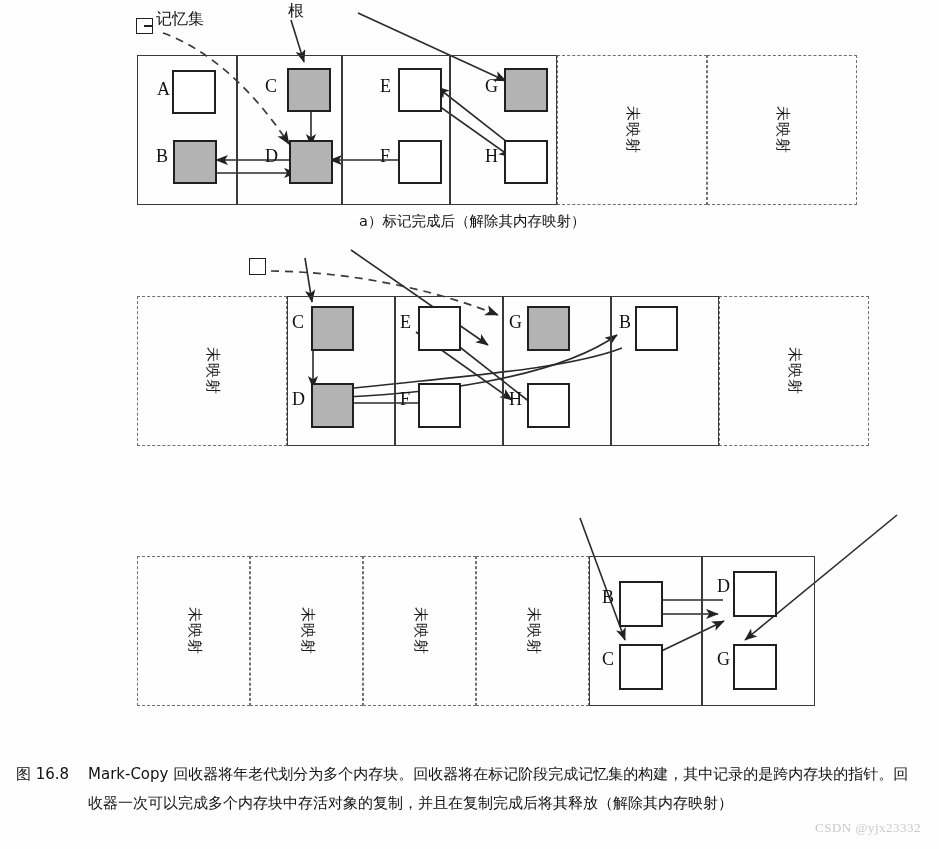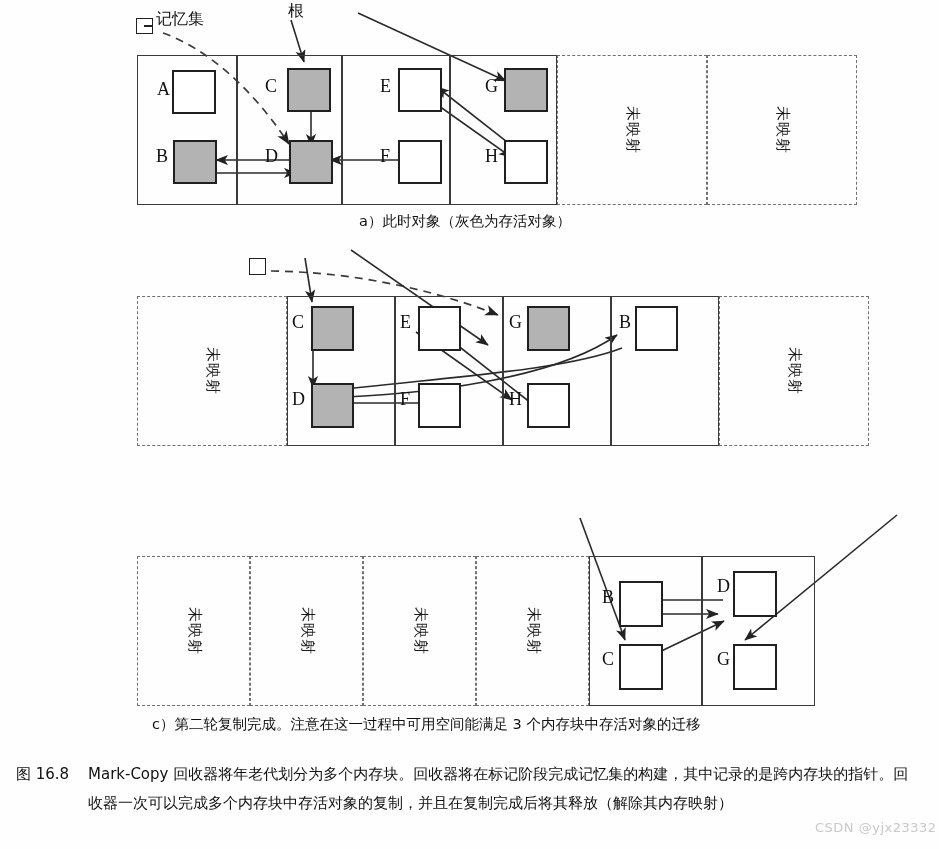--- a/index.html
+++ b/index.html
@@ -231,21 +231,21 @@
     <span class="objlabel" style="left:128px; top:92px;">D</span>
     <div class="objbox live" style="left:152px; top:85px; width:44px; height:44px;"></div>
 
     <span class="objlabel" style="left:243px; top:92px;">F</span>
     <div class="objbox" style="left:261px; top:85px; width:44px; height:44px;"></div>
 
     <span class="objlabel" style="left:348px; top:92px;">H</span>
     <div class="objbox" style="left:367px; top:85px; width:44px; height:44px;"></div>
   </div>
 
-  <div class="caption" style="left:359px; top:212px;">a）此时对象（灰色为存活对象）</div>
+  <div class="caption" style="left:359px; top:212px;">a）标记完成后（解除其内存映射）</div>
 
   <div class="rembox" style="left:249px; top:258px; width:17px; height:17px;"></div>
 
   <div class="panel" style="left:137px; top:296px; width:800px; height:150px;">
     <div class="region unmapped" style="left:0px; width:150px;">
       <span class="unmapped-label">未映射</span>
     </div>
     <div class="region mapped" style="left:150px; width:108px;"></div>
     <div class="region mapped" style="left:258px; width:108px;"></div>
     <div class="region mapped" style="left:366px; width:108px;"></div>
@@ -299,22 +299,21 @@
     <span class="objlabel" style="left:580px; top:21px;">D</span>
     <div class="objbox" style="left:596px; top:15px; width:44px; height:46px;"></div>
 
     <span class="objlabel" style="left:465px; top:94px;">C</span>
     <div class="objbox" style="left:482px; top:88px; width:44px; height:46px;"></div>
 
     <span class="objlabel" style="left:580px; top:94px;">G</span>
     <div class="objbox" style="left:596px; top:88px; width:44px; height:46px;"></div>
   </div>
 
-  <div class="caption" style="left:152px; top:715px;">c）第二轮复制完成。注意在这一过程中可用空间能满足 3 个内存块中存活对象的迁移</div>
 
   <div class="figcaption" style="left:16px; top:760px; width:900px;">
     <span class="fignum">图 16.8</span>
     <span class="figbody">Mark-Copy 回收器将年老代划分为多个内存块。回收器将在标记阶段完成记忆集的构建，其中记录的是跨内存块的指针。回收器一次可以完成多个内存块中存活对象的复制，并且在复制完成后将其释放（解除其内存映射）</span>
   </div>
 
-  <div class="watermark" style="left:815px; top:820px;">CSDN @yjx23332</div>
+  <div class="watermark" style="left:815px; top:820px;font-family:Liberation Serif, serif;">CSDN @yjx23332</div>
 
 </div>
 
 </body></html>

